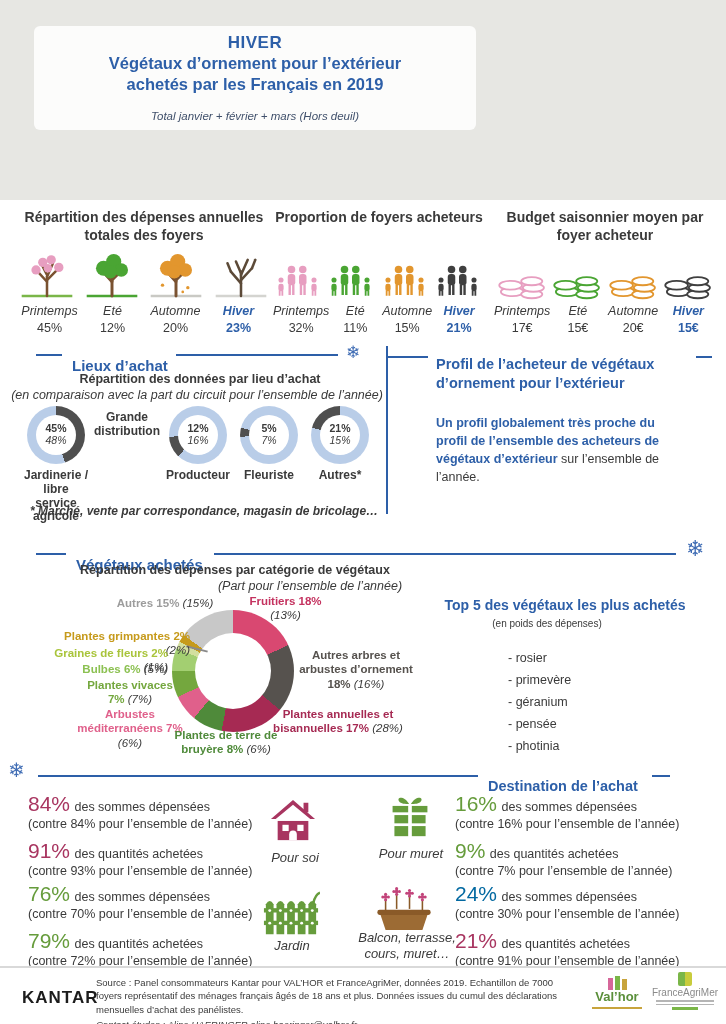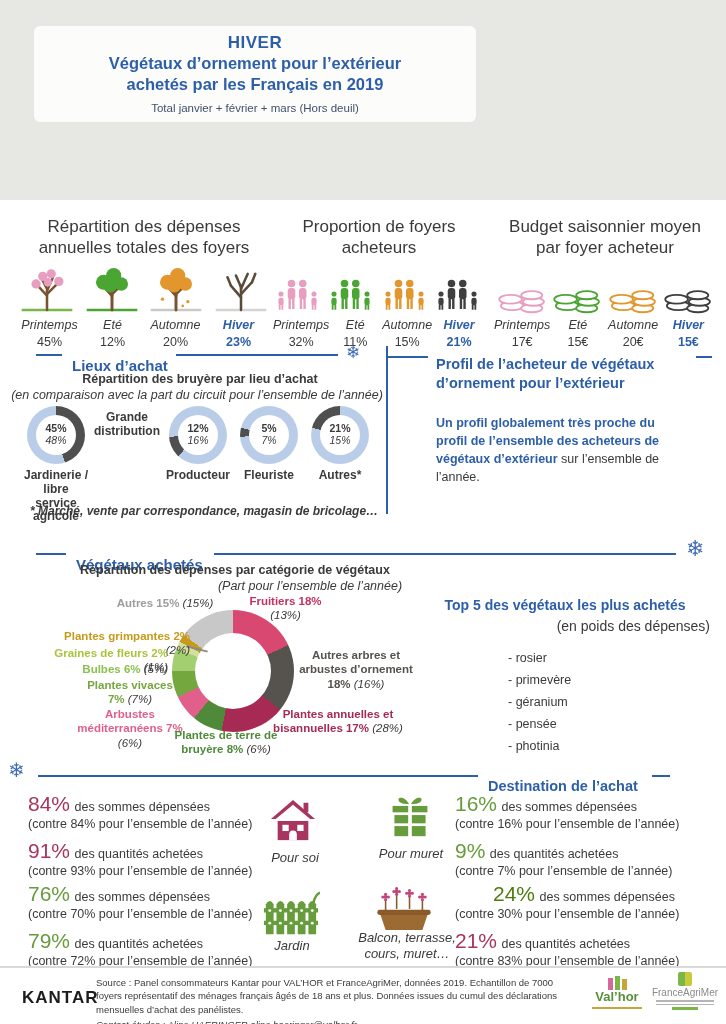--- a/index.html
+++ b/index.html
@@ -15,25 +15,25 @@
       radial-gradient(ellipse 90px 55px at 68% 98%, rgba(226,196,55,.85), rgba(226,196,55,0) 70%),
       radial-gradient(ellipse 60px 40px at 88% 96%, rgba(150,160,70,.7), rgba(150,160,70,0) 70%),
       radial-gradient(ellipse 260px 120px at 18% 35%, rgba(255,255,255,.95), rgba(255,255,255,0) 75%),
       radial-gradient(ellipse 200px 90px at 40% 85%, rgba(210,212,205,.8), rgba(210,212,205,0) 75%),
       linear-gradient(180deg,#e3e3df,#ececе8 55%,#e6e6e1);
     background-color:#e7e7e3;}
   #title-box{position:absolute;left:34px;top:26px;width:430px;padding:7px 6px 8px;
     background:rgba(255,255,255,.85);border-radius:6px;text-align:center;}
   #title-box .t1{font-size:17px;font-weight:bold;letter-spacing:.5px;}
   #title-box .t2{font-size:16.5px;font-weight:bold;line-height:1.25;}
-  #title-box .t3{font-size:11.5px;color:#40506b;margin-top:8px;}
+  #title-box .t3{font-size:11.5px;font-style:italic;color:#40506b;margin-top:16px;}
 
   
   .stat-col{position:absolute;top:208px;text-align:center;}
-  .stat-title{font-size:17px;font-weight:normal;margin:8px;line-height:1.25;height:34px;}
+  .stat-title{font-size:14px;font-weight:bold;margin:1px;line-height:1.25;height:34px;}
   .icon-row{display:flex;justify-content:space-between;align-items:flex-end;height:58px;padding:0 2px;}
   .season-grid{display:grid;grid-template-columns:repeat(4,1fr);margin-top:2px;}
   .s-lbl{font-size:12.5px;font-style:italic;}
   .s-val{font-size:12.5px;margin-top:3px;}
   .hiv{font-weight:bold;}
 
   
   .hline{position:absolute;height:2px;background:var(--blue);}
   .sec-title{position:absolute;font-size:15px;font-weight:bold;color:var(--blue);}
   .snow{position:absolute;color:#3f6cb4;}
@@ -61,21 +61,21 @@
   
   #veg-donut{position:absolute;left:172px;top:610px;width:122px;height:122px;border-radius:50%;}
   #veg-donut .donut-hole{position:absolute;left:23px;top:23px;width:76px;height:76px;border-radius:50%;background:#fff;}
   .vlab{position:absolute;font-size:11.5px;line-height:1.25;}
   .vlab .cl-main{font-weight:bold;}
   .vlab .cl-yr{font-style:italic;color:#3a3a3a;}
   .ptr{position:absolute;left:186px;top:648px;width:22px;height:1.5px;background:#8a8a8a;transform:rotate(14deg);}
 
   #top5-title{position:absolute;left:420px;top:597px;width:290px;text-align:center;
     font-size:14px;font-weight:bold;color:var(--blue);}
-  #top5-sub{position:absolute;left:420px;top:618px;width:290px;text-align:right;font-size:14px;}
+  #top5-sub{position:absolute;left:402px;top:618px;width:290px;text-align:center;font-size:10px;}
   #top5-list{position:absolute;left:508px;top:648px;font-size:12.5px;line-height:1.75;}
 
   
   .dst-block{position:absolute;width:250px;}
   .dst-stat{margin-bottom:7px;}
   .dst-big{font-size:21px;font-weight:400;}
   .dst-txt{font-size:12.5px;}
   .dst-sub{font-size:12.5px;line-height:1.2;margin-top:1px;}
   .icon-cap{position:absolute;font-size:13px;font-style:italic;text-align:center;line-height:1.25;}
 
@@ -330,21 +330,21 @@
       <span class="s-val">20€</span>
       <span class="s-val hiv" style="color: rgb(45, 95, 168);">15€</span>
     </div>
   </section>
 
   <div class="hline" style="left:36px;top:354px;width:26px;"></div>
   <h2 class="sec-title" style="left:72px;top:345px;">Lieux d’achat</h2>
   <div class="hline" style="left:176px;top:354px;width:162px;"></div>
   <span class="snow" style="left:346px;top:342px;font-size:17px;">❄</span>
 
-  <div class="sub-b" style="left:30px;top:372px;width:340px;">Répartition des bruyère par lieu d’achat</div>
+  <div class="sub-b" style="left:30px;top:372px;width:340px;">Répartition des données par lieu d’achat</div>
   <div class="sub-i" style="left:8px;top:388px;width:378px;">(en comparaison avec la part du circuit pour l’ensemble de l’année)</div>
 
   <div id="rings">
     <div class="ring-col">
       <div class="ring" style="background: conic-gradient(rgb(185, 205, 232) 0deg, rgb(185, 205, 232) 0%, rgb(79, 79, 79) 0%, rgb(79, 79, 79) 45%, rgb(185, 205, 232) 45%, rgb(185, 205, 232) 100%);">
           <div class="ring-hole">
         <span class="rw">45%</span>
         <span class="ry">48%</span>
           </div>
         </div>
@@ -539,26 +539,26 @@
         <circle cx="51" cy="13" r="1.7"></circle>
         <circle cx="57" cy="13" r="1.7"></circle>
         <circle cx="54" cy="10" r="1.7"></circle>
         <circle cx="54" cy="16" r="1.7"></circle>
     </g>
     <path d="M8 31 H60 L54 49 H14 Z" fill="var(--brown)"></path>
     <rect x="5" y="27" width="58" height="5.5" rx="2.5" fill="#8a5a28"></rect>
   </svg>
   <div class="icon-cap" style="left:352px;top:930px;width:110px;">Balcon, terrasse, cours, muret…</div>
   <div class="dst-block" style="left:455px;top:882px;width:258px;">
-    <div class="dst-stat"><span class="dst-big" style="color: #4d7c0f; margin-left: 38px;">24%</span>
+    <div class="dst-stat"><span class="dst-big" style="color: #0369a1;">24%</span>
       <span class="dst-txt">des sommes dépensées</span>
       <div class="dst-sub">(contre 30% pour l’ensemble de l’année)</div></div>
     <div class="dst-stat"><span class="dst-big" style="color: rgb(168, 53, 96);">21%</span>
       <span class="dst-txt">des quantités achetées</span>
-      <div class="dst-sub">(contre 83% pour l’ensemble de l’année)</div></div>
+      <div class="dst-sub">(contre 91% pour l’ensemble de l’année)</div></div>
   </div>
 
   <div id="footer-line"></div>
   <div id="kantar">KANTAR</div>
   <div id="src">
     <div>Source : Panel consommateurs Kantar pour VAL’HOR et FranceAgriMer, données 2019. Echantillon de 7000 foyers représentatif des ménages français âgés de 18 ans et plus. Données issues du cumul des déclarations mensuelles d’achat des panélistes.</div>
     <div class="contact">Contact études : Aline HAERINGER aline.haeringer@valhor.fr</div>
   </div>
   <div id="valhor">
     <div class="bars">

